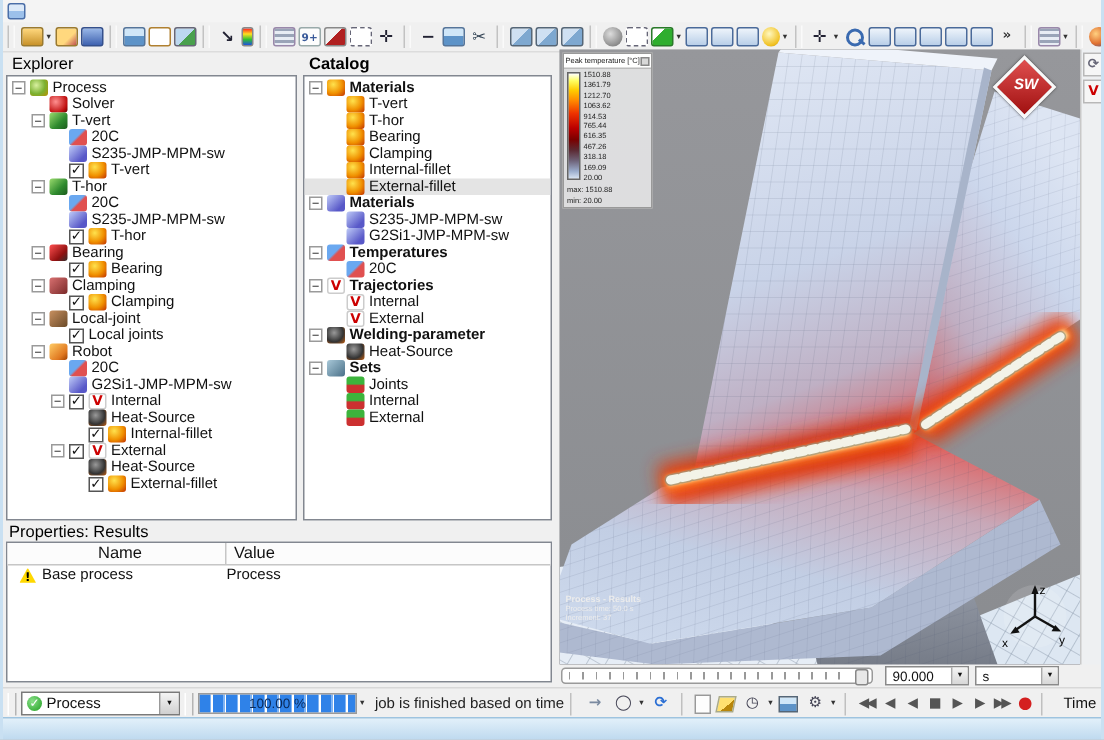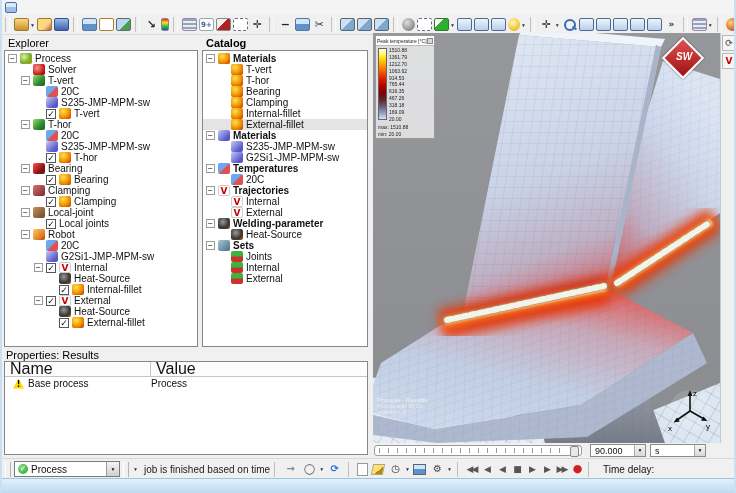--- a/index.html
+++ b/index.html
@@ -69,21 +69,21 @@
   .icon-trajectory-icon{background:#fff;color:#cc0000;border:1px solid #ccc;box-sizing:border-box;}
   .icon-heat-source-icon{background:radial-gradient(circle at 40% 35%,#999,#333 60%,#c86010);}
   .icon-results-icon{background:linear-gradient(#d8e8fa,#86b0da);border:1px solid #5a7a9a;box-sizing:border-box;}
   .icon-sets-icon{background:linear-gradient(135deg,#a8c8d8,#4a7088);}
   .icon-set-icon{background:linear-gradient(180deg,#3cb43c 45%,#cc3030 55%);}
   .icon-warning-icon{width:11px;height:10px;background:#ffd800;clip-path:polygon(50% 0,100% 100%,0 100%);
         color:#000;font:bold 8px/11px "DejaVu Sans",sans-serif;text-align:center;}
   
   .props-table{position:absolute;left:2px;top:361px;width:364px;height:94px;background:#fff;border:1px solid #828790;box-sizing:border-box;}
   .props-head{display:flex;height:14px;border-bottom:1px solid #c6c6c6;background:#fcfcfc;}
-  .props-head div{font-size:16px;line-height:14px;padding-left:5px;box-sizing:border-box;}
+  .props-head div{font-size:11px;line-height:14px;padding-left:5px;box-sizing:border-box;text-align:center;}
   .ph-name{width:146px;border-right:1px solid #c6c6c6;}
   .props-row{display:flex;height:13px;align-items:center;font-size:10px;}
   .props-row .c1{width:146px;display:flex;align-items:center;padding-left:8px;box-sizing:border-box;}
   .props-row .c1 .icon-warning-icon{margin-right:4px;}
   
   .viewport{position:absolute;left:371px;top:33px;width:347px;height:410px;background:#8e9094;overflow:hidden;}
   .legend{position:absolute;left:2px;top:2px;width:60px;background:rgba(250,250,250,.72);border:1px solid #999;box-sizing:border-box;}
   .legend-head{height:9px;background:#fff;border-bottom:1px solid #bbb;display:flex;align-items:center;justify-content:space-between;padding:0 1px;}
   .legend-title{font-size:5px;color:#222;white-space:nowrap;overflow:hidden;}
   .legend-menu{width:6px;height:6px;background:#d8d8d8;border:1px solid #888;box-sizing:border-box;flex:none;}
@@ -752,20 +752,23 @@
   </div>
 
   <div class="jobbar">
     <span class="grip"></span>
     <div class="proc-combo">
       <span class="proc-check">✓</span>
       <span class="val">Process</span>
       <span class="cbtn">▼</span>
     </div>
     <span class="grip"></span>
+    <div class="progress">
+      <span>100.00 %</span>
+    </div>
     <span class="caret">▼</span>
     <span class="jmsg">job is finished based on time</span>
     <span class="jsep"></span>
     <span id="job-icons" style="display:flex;align-items:center;">
         <span class="tbw">
           <span class="jbi resume">→</span>
         </span>
         <span class="tbw">
           <span class="jbi ">◯</span>
           <span class="caret">▼</span>

